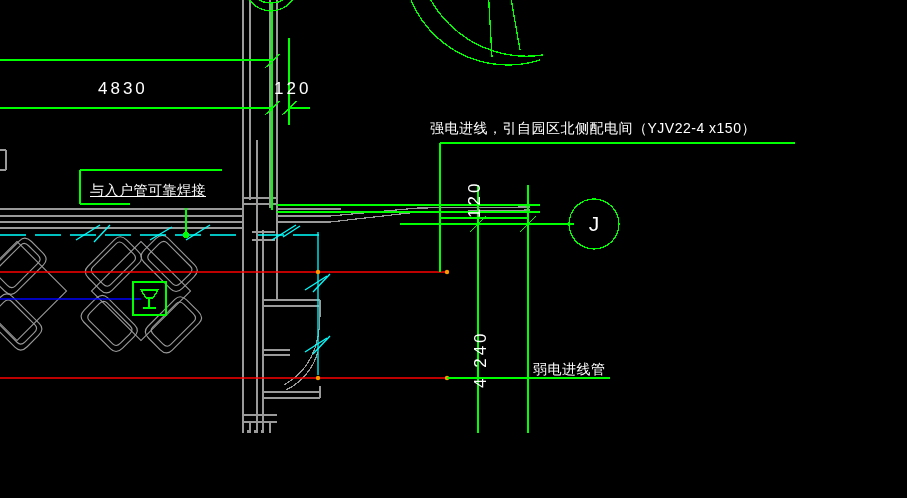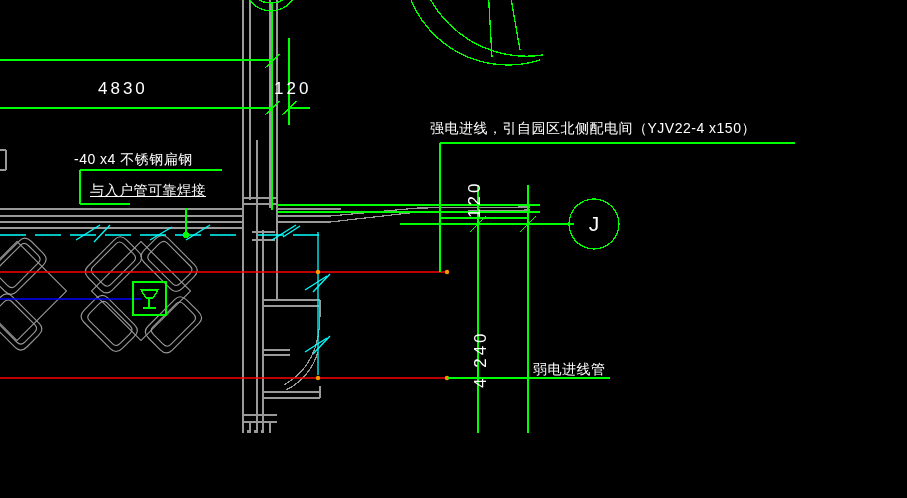--- a/index.html
+++ b/index.html
@@ -274,21 +274,20 @@
   <div class="cad-text dim-num" style="left:98px; top:80px;">4830</div>
 
   <div class="cad-text dim-num" style="left:274px; top:80px;">120</div>
 
   <div class="cad-text dim-num rot90" style="left:466px; top:218px;">120</div>
 
   <div class="cad-text dim-num rot90" style="left:472px; top:388px;">4 240</div>
 
   <div class="cad-text note-cn" style="left:430px; top:121px;">强电进线，引自园区北侧配电间（YJV22-4 x150）</div>
 
-  <div class="cad-text note-cn" style="left:74px; top:152px;">-40 x4 不锈钢扁钢</div>
   <div class="cad-text note-cn" style="left:90px; top:183px;text-decoration:underline;">与入户管可靠焊接</div>
 
   <div class="cad-text note-cn" style="left:533px; top:362px;">弱电进线管</div>
 
   <div class="grid-label" style="left:569px; top:212px; width:50px;">J</div>
 
   <div class="grid-label" style="left:569px; top:458px; width:50px;">H</div>
 
 </div>
 

